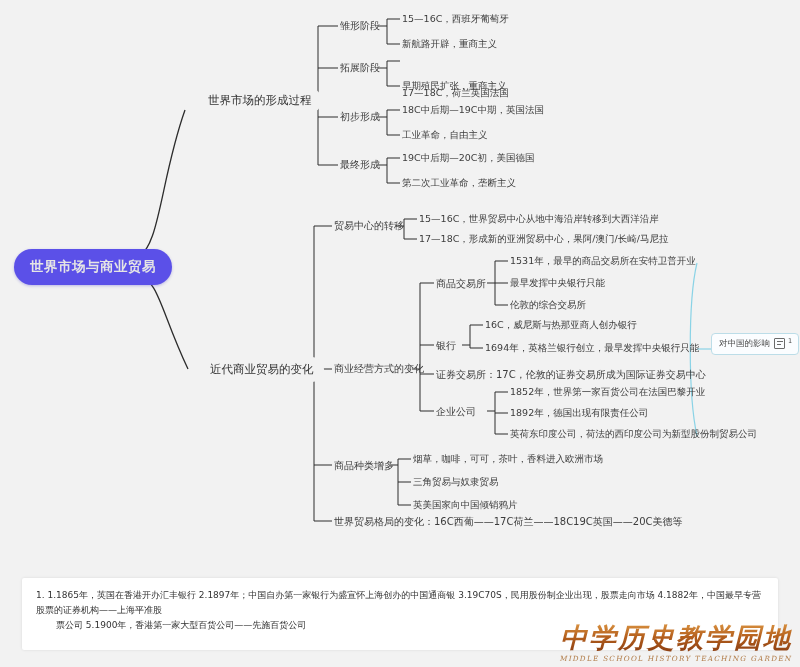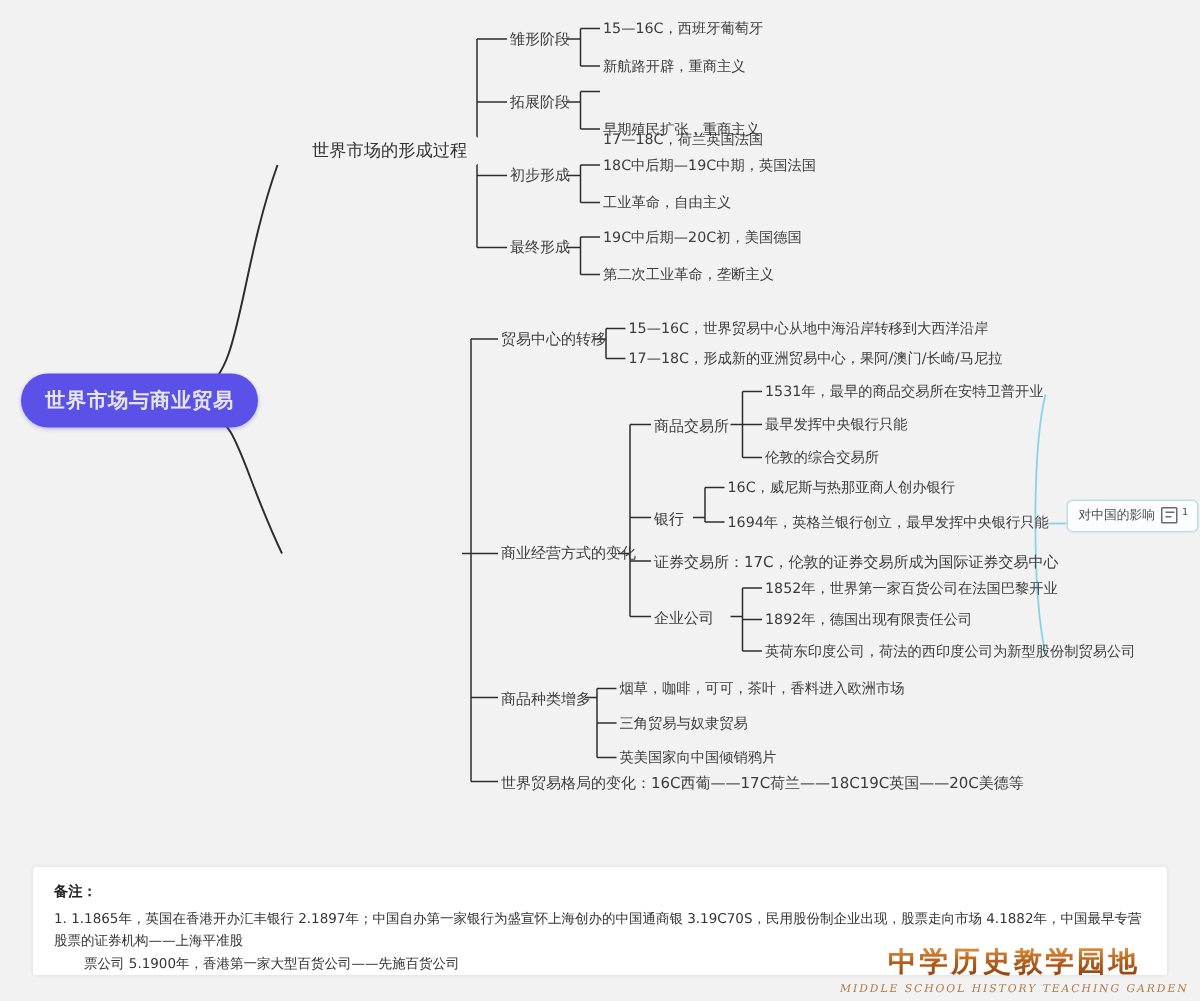--- a/index.html
+++ b/index.html
@@ -77,21 +77,21 @@
   .notes-body{font-size:9px;color:#333;line-height:1.65;}
   .notes-body .l2{display:block;padding-left:20px;}
 
   .logo{
     position:absolute;right:8px;bottom:4px;
     width:232px;text-align:center;
     user-select:none;
   }
   .logo .cn{
     font-family:"DejaVu Serif","Liberation Serif",serif;
-    font-size:19px;font-weight:bold;
+    font-size:27px;font-weight:bold;font-style:italic;
     letter-spacing:2px;
     background:linear-gradient(180deg,#d8903f 0%,#b5601d 45%,#8d3f12 100%);
     -webkit-background-clip:text;background-clip:text;
     color:transparent;
     line-height:1.05;
     white-space:nowrap;
   }
   .logo .en{
     font-family:"DejaVu Serif","Liberation Serif",serif;
     font-size:7.2px;letter-spacing:1.3px;
@@ -203,20 +203,21 @@
   <div class="node lvl3" style="left:402px;top:80px;">早期殖民扩张，重商主义</div>
 
   <div class="node lvl2" style="left:340px;top:110px;">初步形成</div>
   <div class="node lvl3" style="left:402px;top:104px;">18C中后期—19C中期，英国法国</div>
   <div class="node lvl3" style="left:402px;top:129px;">工业革命，自由主义</div>
 
   <div class="node lvl2" style="left:340px;top:158px;">最终形成</div>
   <div class="node lvl3" style="left:402px;top:152px;">19C中后期—20C初，美国德国</div>
   <div class="node lvl3" style="left:402px;top:177px;">第二次工业革命，垄断主义</div>
 
+  <div class="node lvl1" style="left:200px;top:357px;">近代商业贸易的变化</div>
 
   <div class="node lvl2" style="left:334px;top:219px;">贸易中心的转移</div>
   <div class="node lvl3" style="left:419px;top:213px;">15—16C，世界贸易中心从地中海沿岸转移到大西洋沿岸</div>
   <div class="node lvl3" style="left:419px;top:233px;">17—18C，形成新的亚洲贸易中心，果阿/澳门/长崎/马尼拉</div>
 
   <div class="node lvl2" style="left:334px;top:362px;">商业经营方式的变化</div>
 
   <div class="node lvl2" style="left:436px;top:277px;">商品交易所</div>
   <div class="node lvl3" style="left:510px;top:255px;">1531年，最早的商品交易所在安特卫普开业</div>
   <div class="node lvl3" style="left:510px;top:277px;">最早发挥中央银行只能</div>
@@ -240,21 +241,20 @@
 
   <div class="node lvl2" style="left:334px;top:515px;">世界贸易格局的变化：16C西葡——17C荷兰——18C19C英国——20C美德等</div>
 
   <div class="callout">
     <span>对中国的影响</span>
     <span class="noteicon"></span>
     <sup>1</sup>
   </div>
 
   <div class="notes">
-    <div class="notes-title">备注：</div>
     <div class="notes-body">
       <span>1. 1.1865年，英国在香港开办汇丰银行 2.1897年；中国自办第一家银行为盛宣怀上海创办的中国通商银 3.19C70S，民用股份制企业出现，股票走向市场 4.1882年，中国最早专营股票的证券机构——上海平准股</span>
       <span class="l2">票公司 5.1900年，香港第一家大型百货公司——先施百货公司</span>
     </div>
   </div>
 
   <div class="logo">
     <div class="cn">中学历史教学园地</div>
     <div class="en">MIDDLE SCHOOL HISTORY TEACHING GARDEN</div>
   </div>

